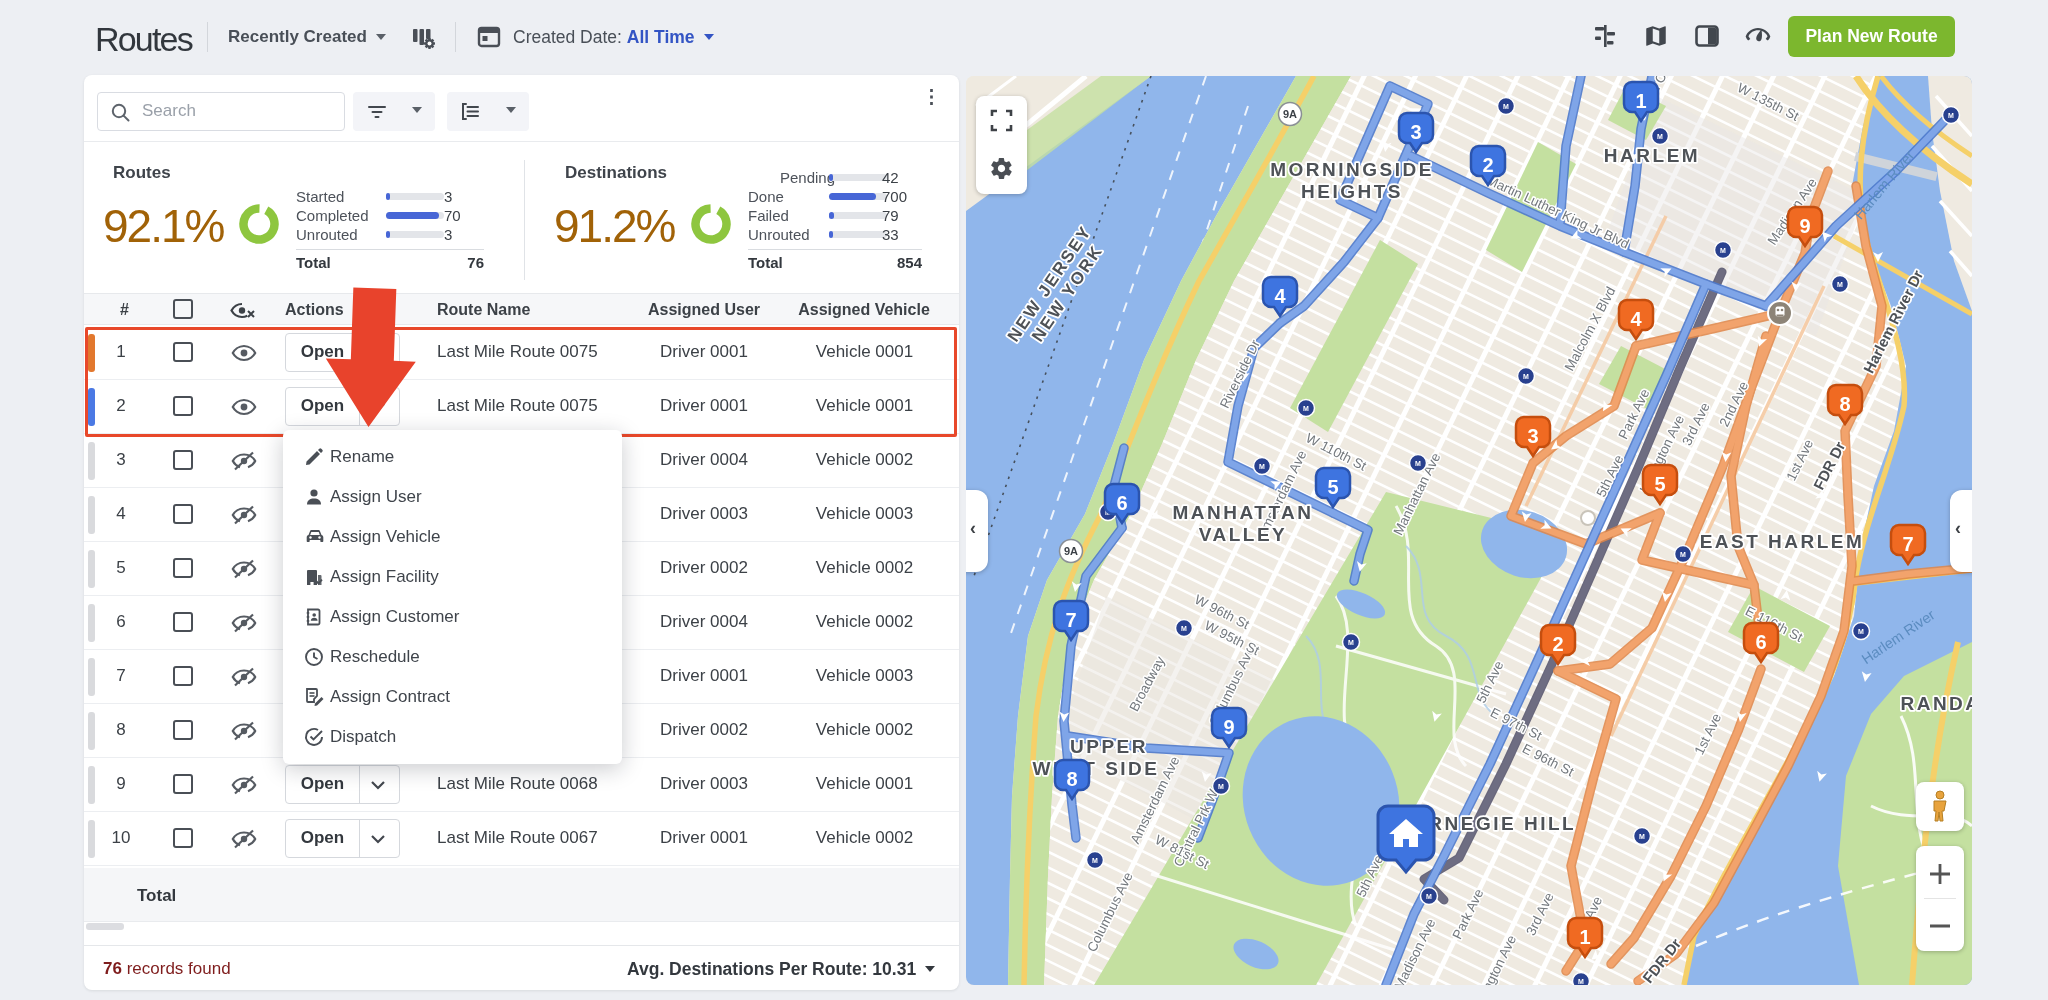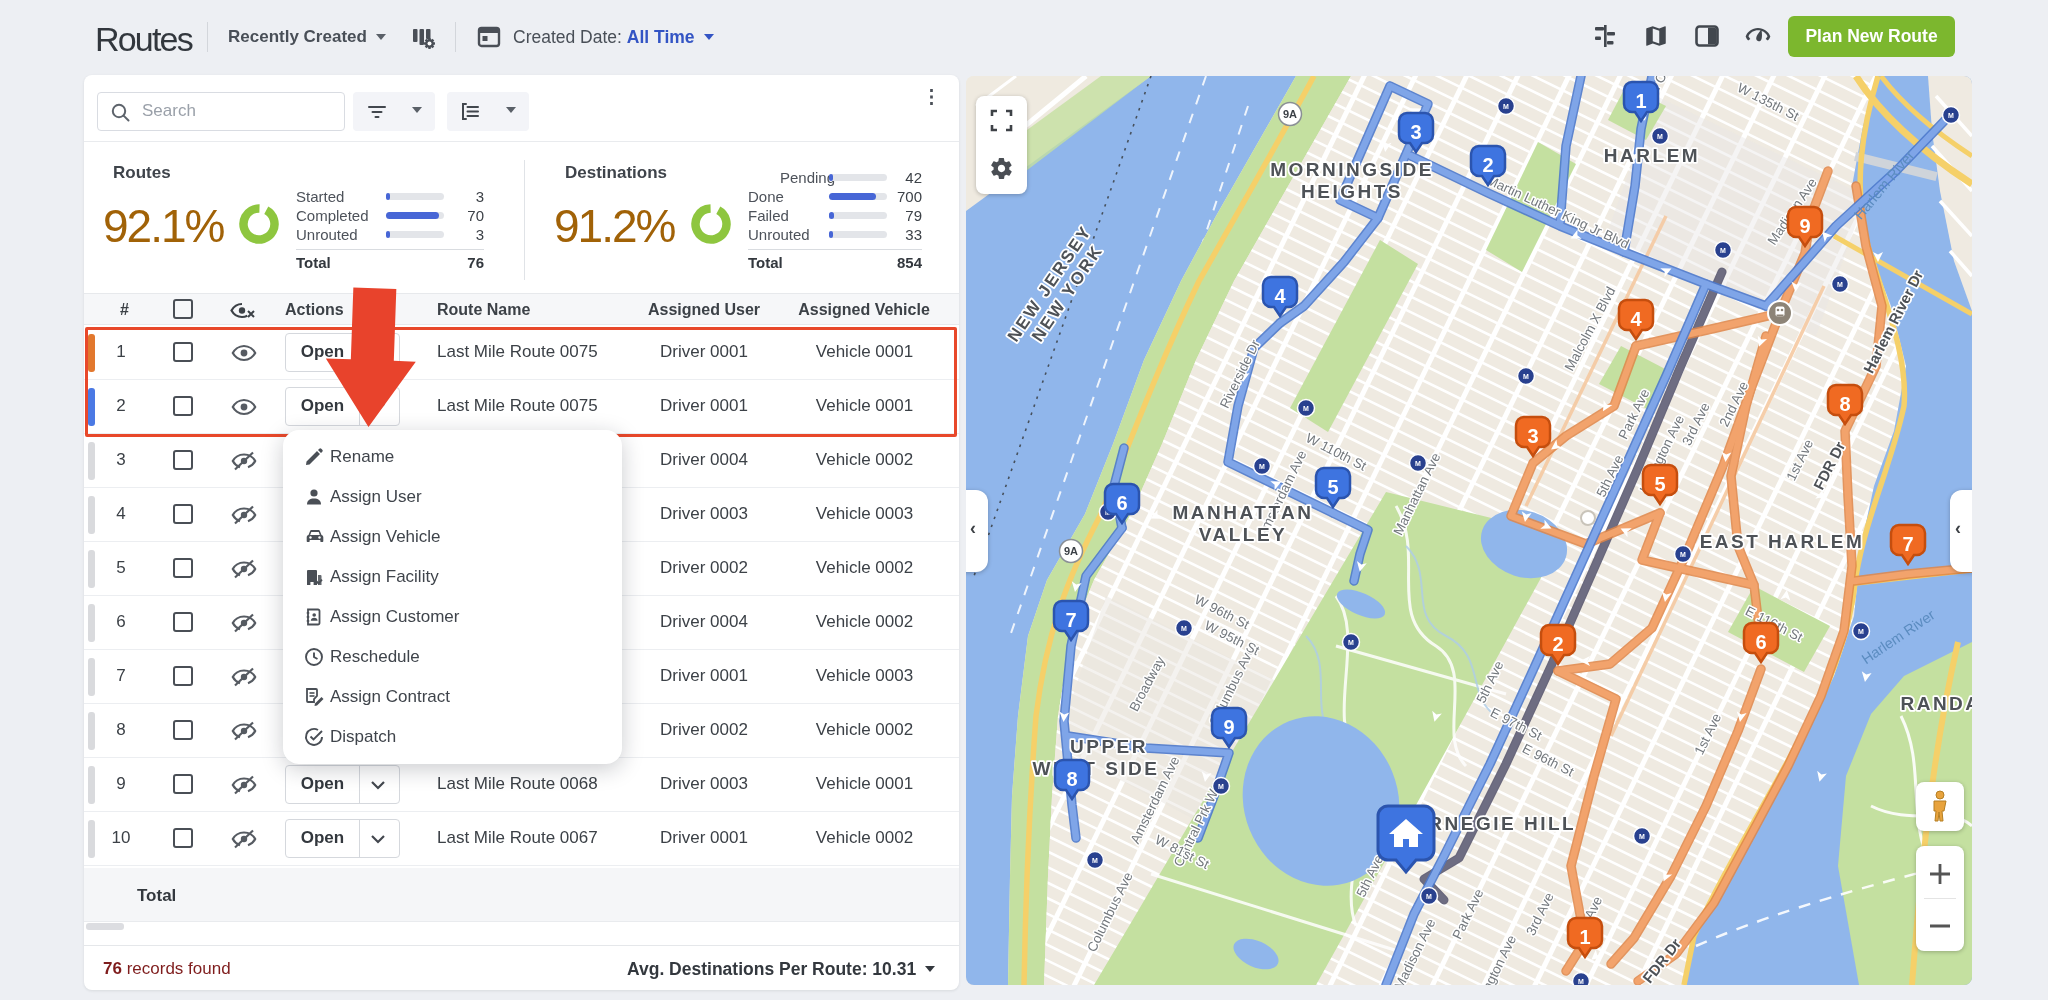--- a/index.html
+++ b/index.html
@@ -15,37 +15,37 @@
 .card { left:84px; top:75px; width:875px; height:915px; background:#fff; border-radius:8px; box-shadow:0 1px 3px rgba(30,35,40,.10); }
 .search { left:13px; top:17px; width:248px; height:39px; border:1px solid #d9dce2; border-radius:4px; background:#fff; }
 .search span { position:absolute; left:44px; top:8px; font-size:17px; color:#9aa0a9; }
 .fbtn { top:17px; height:39px; background:#f3f4f8; border-radius:4px; }
 .hline { left:0; right:0; height:1px; background:#e9ebee; }
 .stat-name { top:88px; font-size:17px; font-weight:bold; color:#3f444b; }
 .stat-pct { top:128px; font-size:46px; color:#a16207; letter-spacing:-2px; line-height:46px; }
 .bar-label { font-size:15px; color:#4d525a; }
 .bar-track { width:58px; height:7px; border-radius:3.5px; background:#e3e5e9; position:absolute; }
 .bar-fill { height:7px; border-radius:3.5px; background:#4766d6; position:absolute; }
-.bar-val { font-size:15px; color:#3c4147; text-align:right; width:40px; }
+.bar-val { font-size:15px; color:#3c4147; text-align:left; width:40px; }
 .t-total { font-size:15px; font-weight:bold; color:#33383e; }
 
 .thead { left:0; top:218px; right:0; height:32px; background:#f6f7f9; border-top:1px solid #e7e9ec; border-bottom:1px solid #e7e9ec; }
 .th { position:absolute; top:7px; font-size:16px; font-weight:bold; color:#3c4147; }
 .row { left:0; right:0; height:54px; border-bottom:1px solid #eceef1; background:#fff; }
 .rbar { position:absolute; left:4px; top:8px; width:7px; height:38px; border-radius:3px; }
 .rnum { position:absolute; left:22px; width:30px; top:16px; font-size:17px; color:#3c4147; text-align:center; }
 .cbox { position:absolute; left:89px; top:16px; width:20px; height:20px; border:2px solid #4a4f56; border-radius:3px; }
 .openbtn { position:absolute; left:201px; top:7px; width:115px; height:39px; border:1px solid #d5d8dd; border-radius:4px; background:#fff; }
 .openbtn .lbl { position:absolute; left:0; width:73px; text-align:center; top:8px; font-size:17px; font-weight:bold; color:#33383e; }
 .openbtn .sep { position:absolute; left:73px; top:0; bottom:0; width:1px; background:#d5d8dd; }
 .rname { position:absolute; left:353px; top:16px; font-size:17px; color:#3c4147; }
 .rdrv { position:absolute; left:560px; width:120px; top:16px; font-size:17px; color:#3c4147; text-align:center; }
 .rveh { position:absolute; left:718px; width:125px; top:16px; font-size:17px; color:#3c4147; text-align:center; }
 .selbox { left:1px; top:252px; width:872px; height:110px; border:3px solid #e8482a; border-radius:2px; z-index:5; }
-.menu { left:199px; top:355px; width:339px; height:334px; background:#fff; border-radius:16px; box-shadow:0 5px 22px rgba(20,25,35,.22); z-index:8; padding-top:8px; }
+.menu { left:199px; top:355px; width:339px; height:334px; background:#fff; border-radius:6px; box-shadow:0 5px 22px rgba(20,25,35,.22); z-index:8; padding-top:8px; }
 .mi { position:relative; height:40px; }
 .mi svg { position:absolute; left:21px; top:9px; }
 .mi span { position:absolute; left:47px; top:9px; font-size:17px; color:#3f444b; }
 .totrow { left:0; top:793px; right:0; height:54px; background:#f5f6f8; border-bottom:1px solid #e9ebee; }
 .sthumb { left:2px; top:848px; width:38px; height:7px; border-radius:3px; background:#dcdde1; }
 .cfoot { left:0; top:870px; right:0; height:45px; border-top:1px solid #e5e7ea; }
 
 .map { left:966px; top:76px; width:1006px; height:909px; border-radius:8px; overflow:hidden; background:#efebe2; }
 .mctl { position:absolute; background:#fff; border-radius:8px; box-shadow:0 1px 4px rgba(0,0,0,.25); }
 </style></head>

